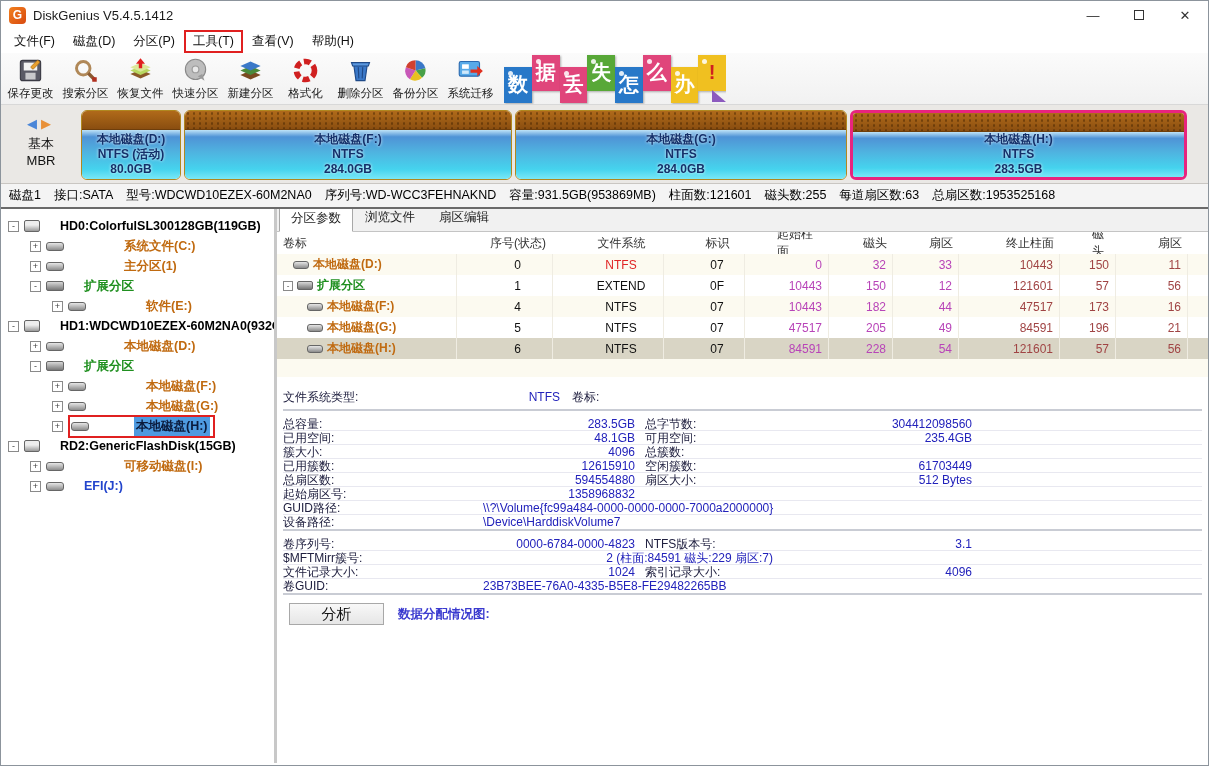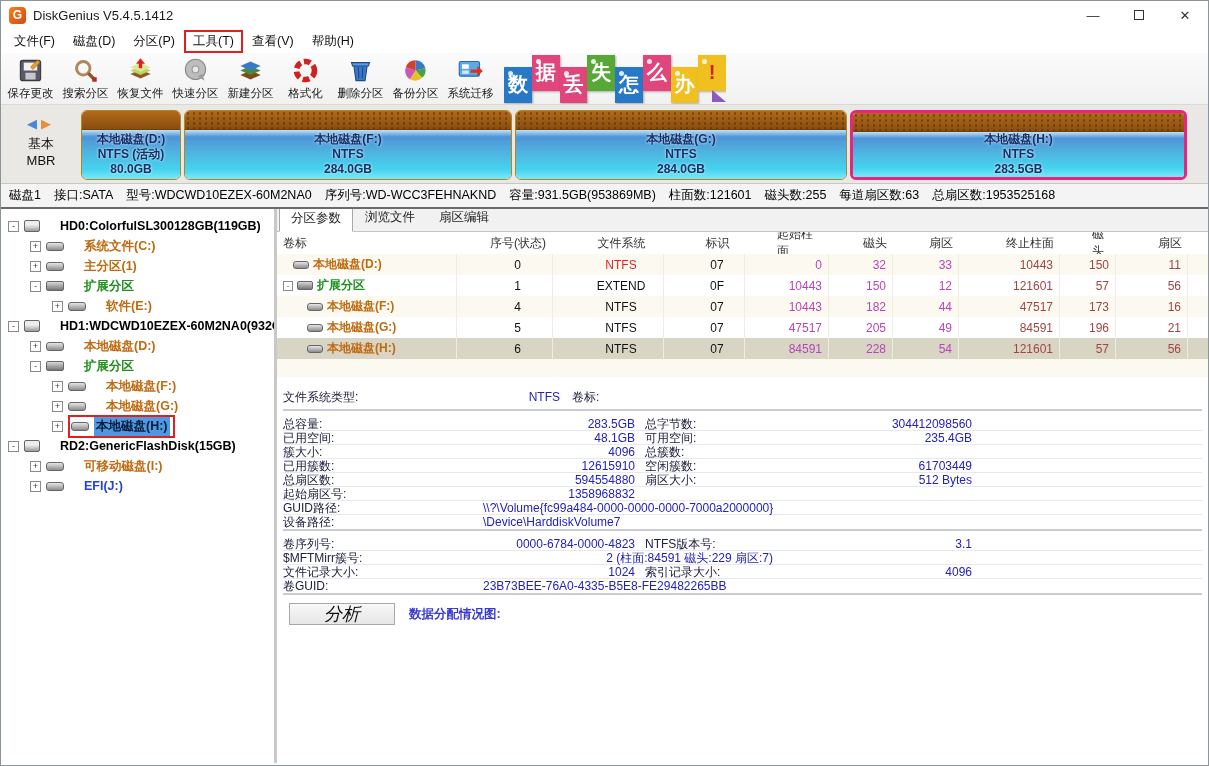--- a/index.html
+++ b/index.html
@@ -60,21 +60,21 @@
   .tree { width:276px; border-right:3px solid #C8C8C8; background:#fff; padding-top:7px; overflow:hidden; }
   .titem { height:20px; display:flex; align-items:center; white-space:nowrap; }
   .lvl0{padding-left:7px;} .lvl1{padding-left:29px;} .lvl2{padding-left:51px;}
   .exp { width:11px; height:11px; border:1px solid #8A8A8A; background:#fff; font-size:9px; line-height:9px;
     text-align:center; color:#444; margin-right:5px; flex:none; }
   .ticon { flex:none; margin-right:5px; border:1px solid #666; }
   .ticon.disk { width:16px; height:12px; border-radius:2px; background:linear-gradient(#EDEDED 40%,#9A9A9A); }
   .ticon.part { width:18px; height:9px; border-radius:3px; background:linear-gradient(#E6E6E6,#8C8C8C); }
   .ticon.ext  { width:18px; height:10px; border-radius:2px; background:linear-gradient(#D8D8D8,#777); }
   .tlabel { font-weight:bold; font-size:12.5px;padding-left:15px; }
-  .k-disk{color:#000;} .k-part{color:#C06A10;} .k-ext{color:#1F8F1F;} .k-efi{color:#2244CC;}
+  .k-disk{color:#000;} .k-part{color:#C06A10;margin-left:40px;} .k-ext{color:#1F8F1F;} .k-efi{color:#2244CC;}
   .tlabel.sel { background:#4E9AE0; color:#0A1A3C; padding:1px 2px; }
   .annobox { display:inline-flex; align-items:center; border:2px solid #E02020; padding:0 3px 0 1px; }
   
   .rpanel { flex:1; background:#fff; display:flex; flex-direction:column; overflow:hidden; }
   .tabbar { height:23px; background:#F1F1F1; display:flex; align-items:flex-end; padding-left:2px; border-bottom:1px solid #C4C4C4; }
   .tab { padding:3px 11px 4px; font-size:12.5px; color:#222; border:1px solid transparent; }
   .tab.active { background:#fff; border:1px solid #A8A8A8; border-bottom:1px solid #fff; margin-bottom:-1px; }
   
   .grid { width:100%; }
   .trow { display:grid; grid-template-columns:180px 70px 85px 55px 58px 38px 40px 75px 30px 46px 72px 52px 1fr; height:21px;gap:26px; }
@@ -101,22 +101,22 @@
   .drow.wide { grid-template-columns:200px 290px 1fr; }
   .drow.lft { grid-template-columns:200px 1fr; }
   .dl { color:#202040; }
   .dv { color:#2222BB; text-align:right; }
   .dv.left { text-align:left; }
   .dv.pad { padding-right:230px; }
   .sec { border-bottom:2px solid #C9CCD4; margin-bottom:6px; }
   .sec .drow:last-child { border-bottom:none; }
   
   .foot { display:flex; align-items:center; margin:8px 0 0 6px; gap:14px; }
-  .analyze { width:106px; height:22px; border:1px solid #A8A8A8; background:linear-gradient(#F8F8F8,#E6E6E6);
-    display:flex; align-items:center; justify-content:center; font-size:18px; color:#111;font-style:italic; }
+  .analyze { width:95px; height:22px; border:1px solid #A8A8A8; background:linear-gradient(#F8F8F8,#E6E6E6);
+    display:flex; align-items:center; justify-content:center; font-size:15px; color:#111; }
   .alloc { color:#3A3ACF; font-size:12.5px; font-weight:bold; }
 </style>
 </head>
 <body>
 
 <div class="titlebar">
   <div class="appicon">G</div>
   <div class="wtitle">DiskGenius V5.4.5.1412</div>
   <div class="wcontrols">
     <div class="wbtn">—</div>

